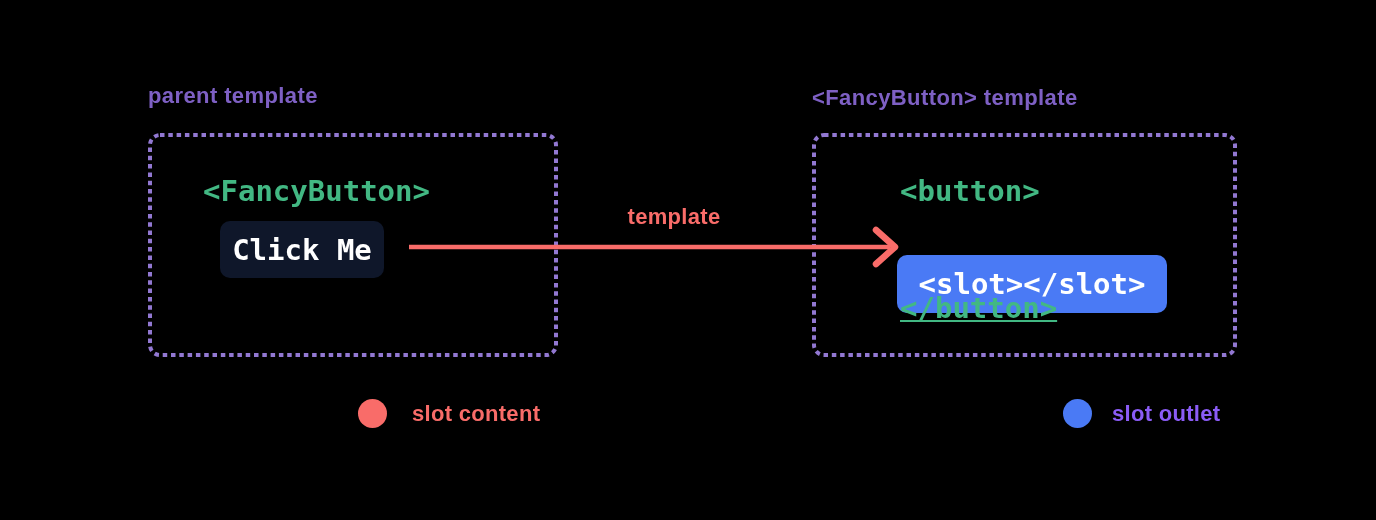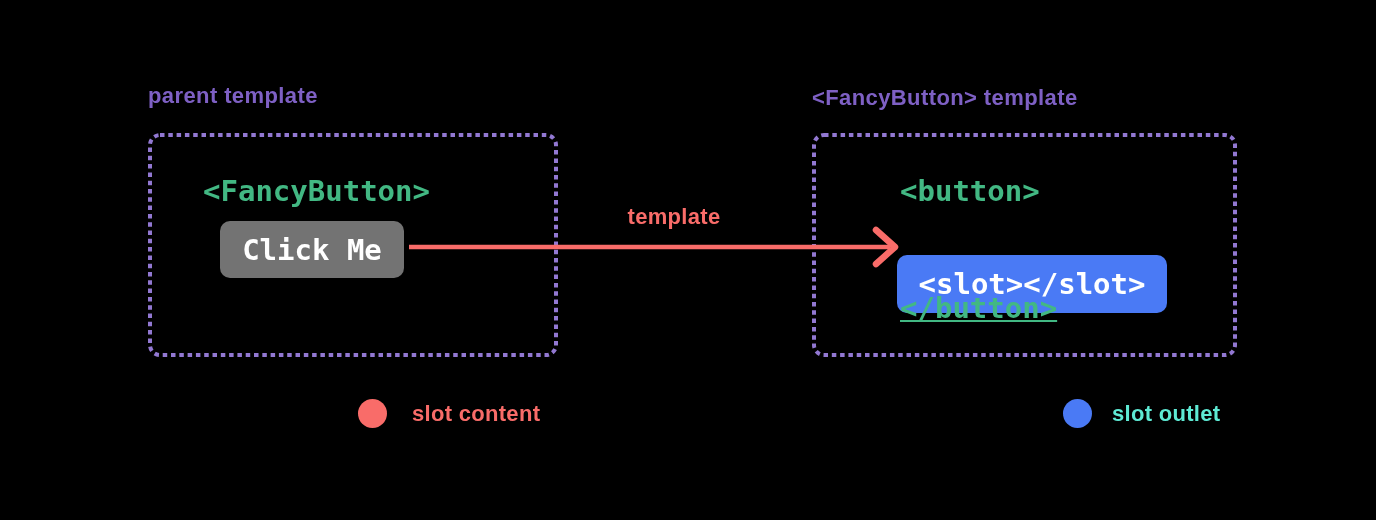--- a/index.html
+++ b/index.html
@@ -39,21 +39,21 @@
     display: flex;
     align-items: center;
     justify-content: center;
     border-radius: 10px;
     font-family: "DejaVu Sans Mono", monospace;
     font-weight: 700;
     font-size: 29px;
     color: #ffffff;
     white-space: pre;
   }
-  .pill-red  { background: #737373; left: 220px; top: 221px; width: 184px; height: 57px; }
+  .pill-red  { background: #0f172a; left: 220px; top: 221px; width: 164px; height: 57px; }
   .pill-blue { background: #4a7af5; left: 897px; top: 219px; width: 270px; height: 58px; margin-top: 36px; }
   .replace-label {
     position: absolute;
     left: 614px; top: 206px; width: 120px;
     text-align: center;
     font-weight: 700;
     font-size: 22px;
     line-height: 1;
     color: #f96c69;
     letter-spacing: 0.3px;
@@ -68,21 +68,21 @@
   .legend-label {
     position: absolute;
     top: 403px;
     font-weight: 700;
     font-size: 22px;
     line-height: 1;
     letter-spacing: 0.3px;
     text-align: right;
   }
   .legend-red  { color: #f96c69; left: 412px; }
-  .legend-blue { color: #5eead4; left: 1112px; }
+  .legend-blue { color: #8b5cf6; left: 1112px; }
 
   .pos-parent-title   { left: 148px; top: 70px; margin-top: 15px; }
   .pos-fancy-title    { left: 812px; top: 87px; }
   .pos-parent-open    { left: 203px; top: 177px; }
   .pos-parent-close   { left: 203px; top: 297px; }
   .pos-fancy-open     { left: 900px; top: 177px; }
   .pos-fancy-close    { left: 900px; top: 294px; text-decoration: underline; }
 </style>
 </head>
 <body>

